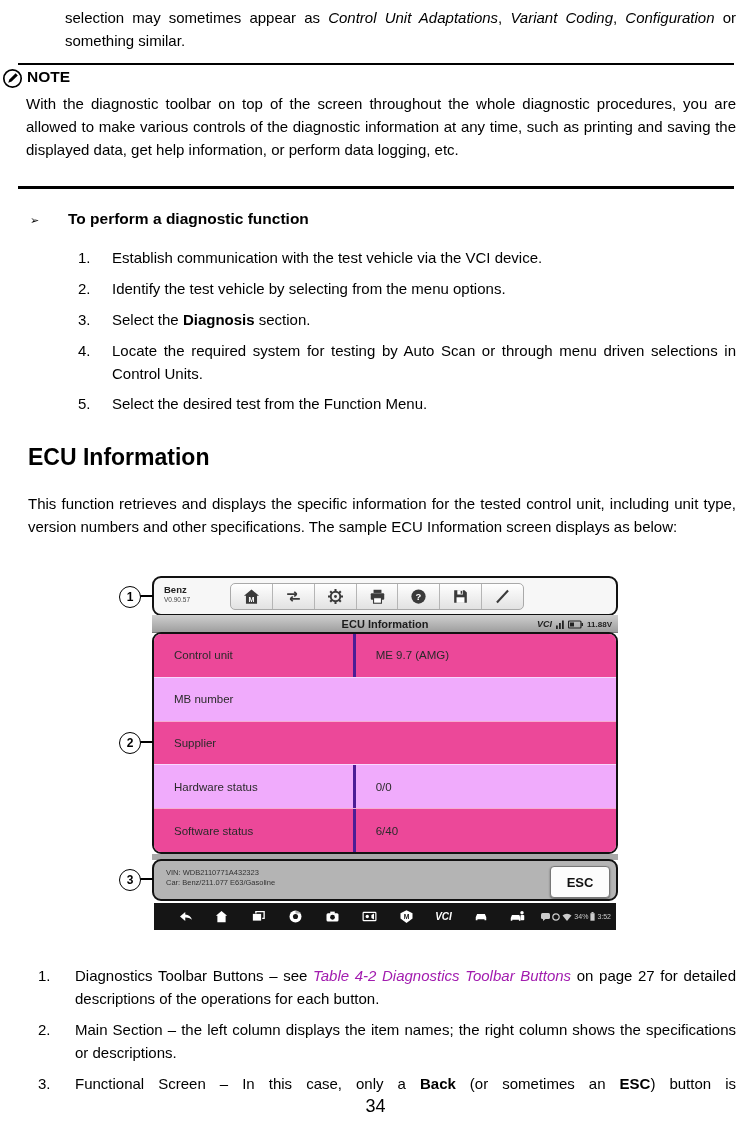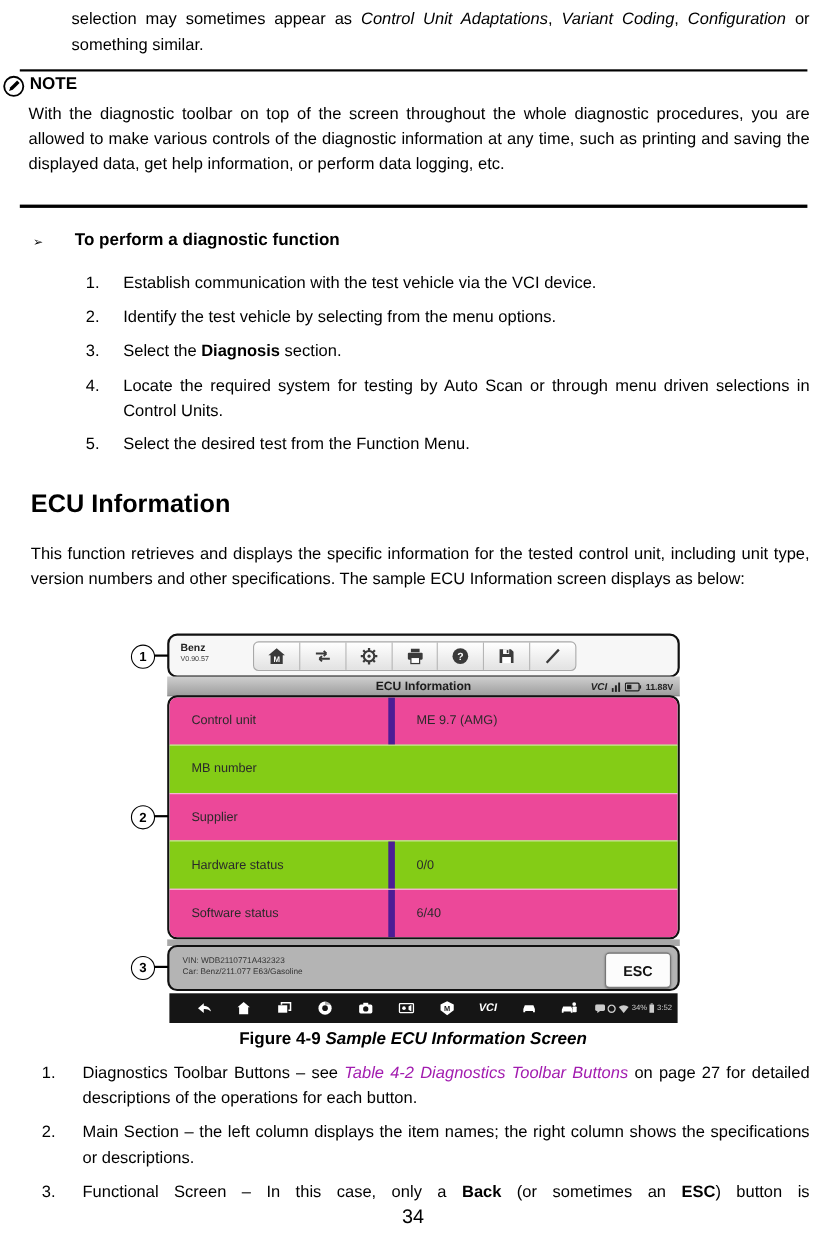--- a/index.html
+++ b/index.html
@@ -41,25 +41,25 @@
   .icell:last-child{border-right:none;}
   .strip{position:absolute;left:152px;width:466px;top:41px;height:18px;
          background:linear-gradient(#cfcfcf,#9e9e9e);border-bottom:1px solid #777;box-sizing:border-box;}
   .scr-title{width:100%;text-align:center;font-size:11px;font-weight:bold;color:#1c1c1c;line-height:18px;}
   .scr-right{position:absolute;right:6px;top:0;height:18px;display:flex;align-items:center;gap:4px;}
   .vci-txt{font-size:9px;font-weight:bold;font-style:italic;color:#222;}
   .volt-txt{font-size:8px;font-weight:bold;color:#222;}
   .tbl{top:58px;height:222px;overflow:hidden;display:flex;flex-direction:column;padding:0;}
   .trow{flex:1;display:flex;border-top:1px solid rgba(255,255,255,.55);}
   .trow:first-child{border-top:none;}
-  .row-light{background:#ec4899;} .row-dark{background:#84cc16;}
+  .row-light{background:#ec4899;} .row-dark{background:#f0abfc;}
   .tcell-l{width:43%;display:flex;align-items:center;padding-left:20px;box-sizing:border-box;
            font-size:11.5px;color:#2a2a2a;}
   .tcell-r{width:57%;display:flex;align-items:center;padding-left:20px;box-sizing:border-box;
-           border-left:6px solid #4c1d95;font-size:11.5px;color:#2a2a2a;}
+           border-left:3px solid #4c1d95;font-size:11.5px;color:#2a2a2a;}
   .gapstrip{position:absolute;left:152px;top:280px;width:466px;height:6px;background:#a8a8a8;}
   .ftr{top:285px;height:42px;background:#b4b4b4;}
   .vin-block{position:absolute;left:12px;top:7px;font-size:7.5px;line-height:10px;color:#333;}
   .esc-btn{position:absolute;right:6px;top:5px;width:58px;height:30px;background:#fcfcfc;
            border:1px solid #777;border-radius:4px;font-weight:bold;font-size:13px;color:#111;
            display:flex;align-items:center;justify-content:center;box-shadow:0 1px 2px rgba(0,0,0,.45);}
   .nav{position:absolute;left:154px;top:329px;width:462px;height:27px;background:#151515;
        display:flex;align-items:center;}
   .nav-icons{display:flex;align-items:center;padding-left:12px;}
   .nicon{width:37px;display:flex;justify-content:center;align-items:center;}
@@ -347,21 +347,20 @@
           <svg width="5" height="9" viewBox="0 0 5 9">
               <rect x="1.5" y="0" width="2" height="1.2" fill="#ccc"></rect>
               <rect x="0.4" y="1.2" width="4.2" height="7.5" fill="#ccc"></rect>
             </svg>
         </span>
         <span>3:52</span>
       </div>
     </div>
   </div>
 
-  <div class="abs caption"><span style="font-weight: bold;">Figure 4-9 </span><span style="font-weight: bold; font-style: italic;">Sample ECU Information Screen</span></div>
 
   <div>
     <span class="abs leg-num body-txt l1">1.</span>
     <div class="abs leg-text body-txt just l1"><span>Diagnostics Toolbar Buttons – see </span><span style="font-style: italic; color: #a21caf;">Table 4-2 Diagnostics Toolbar Buttons</span><span> on page 27 for detailed descriptions of the operations for each button.</span></div>
   </div>
   <div>
     <span class="abs leg-num body-txt l2">2.</span>
     <div class="abs leg-text body-txt just l2"><span>Main Section – the left column displays the item names; the right column shows the specifications or descriptions.</span></div>
   </div>
   <div>

